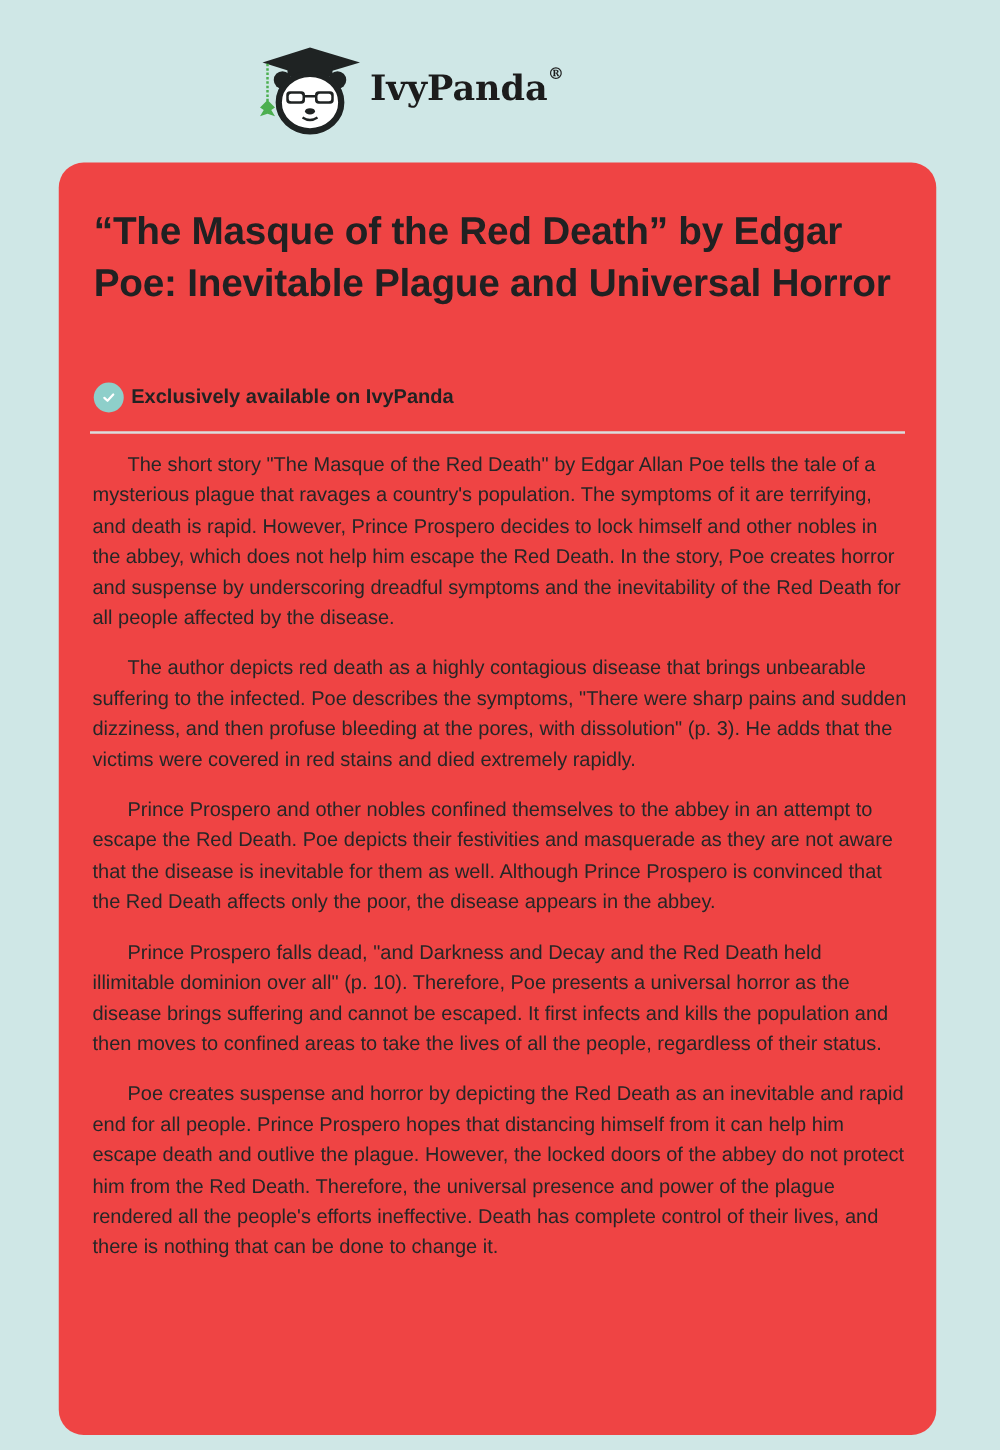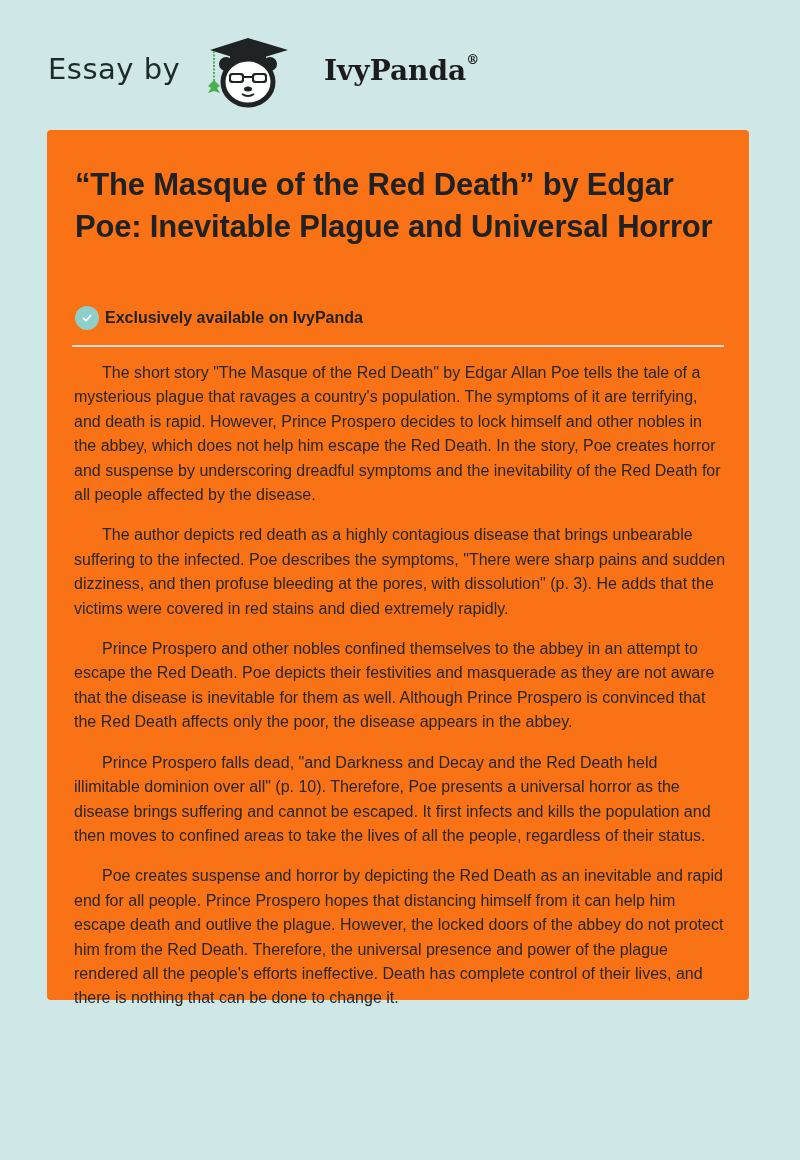--- a/index.html
+++ b/index.html
@@ -38,36 +38,35 @@
       height: 72px;
     }
     .brand-name {
       position: absolute;
       left: 296px;
       top: 54px;
       font-family: "DejaVu Serif", serif;
       font-weight: bold;
       font-size: 28px;
       color: #1c1c1c;
-      margin-left: 28px;
     }
     .brand-name sup {
       font-size: 13px;
       vertical-align: top;
       position: relative;
       top: -2px;
     }
     .card {
       position: absolute;
       left: 47px;
       top: 130px;
       width: 702px;
-      height: 870px;
-      background: #f97316;
-      border-radius: 4px;
+      height: 1018px;
+      background: #ef4444;
+      border-radius: 20px;
     }
     .title {
       position: absolute;
       left: 28px;
       top: 34px;
       width: 640px;
       margin: 0;
       font-family: "Liberation Sans", sans-serif;
       font-weight: bold;
       font-size: 31px;
@@ -119,21 +118,20 @@
       font-size: 16px;
       line-height: 24.4px;
       color: #262626;
       text-indent: 28px;
     }
   </style>
 </head>
 <body>
 
 <div class="header">
-  <span class="essay-by">Essay by</span>
   <svg class="logo-mark" viewBox="0 0 90 72" xmlns="http://www.w3.org/2000/svg">
 
     <polygon points="8,14 46,2 86,14 46,26" fill="#1f2323"></polygon>
     <rect x="28" y="16" width="36" height="9" fill="#1f2323"></rect>
 
     <line x1="12" y1="15" x2="12" y2="46" stroke="#4caf50" stroke-width="2" stroke-dasharray="2,1.5"></line>
     <path d="M6,50 L12,44 L18,50 L15,52 L18,57 L12,55 L6,57 L9,52 Z" fill="#4caf50"></path>
 
     <circle cx="24" cy="28" r="7" fill="#1f2323"></circle>
     <circle cx="68" cy="28" r="7" fill="#1f2323"></circle>

